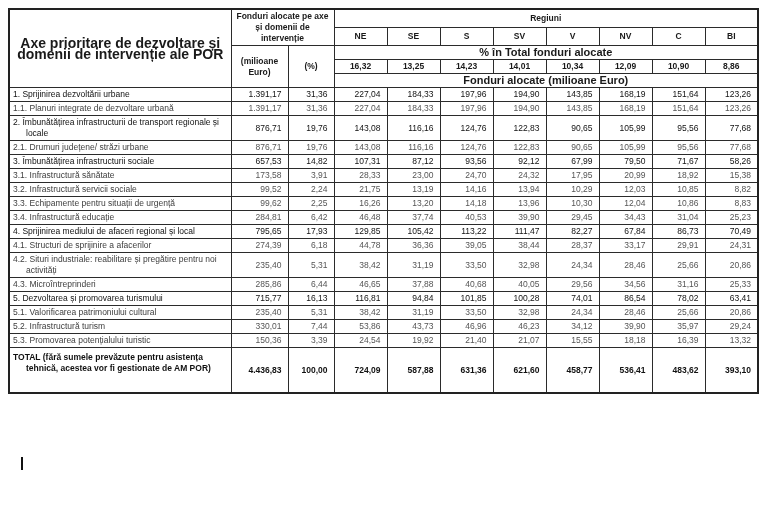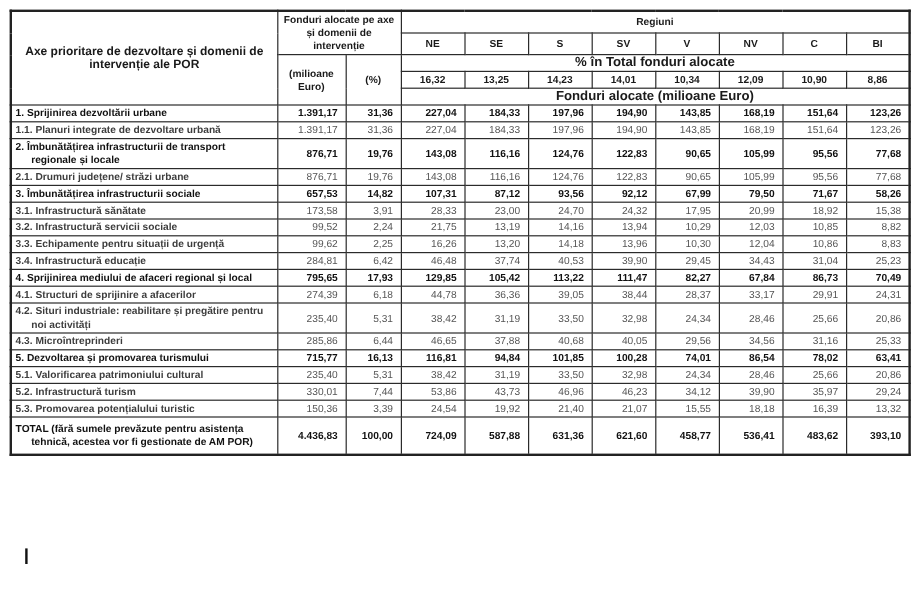--- a/index.html
+++ b/index.html
@@ -5,29 +5,29 @@
   html,body{margin:0;padding:0;background:#ffffff;}
   body{width:764px;height:512px;position:relative;overflow:hidden;
        font-family:"Liberation Sans", sans-serif;color:#1a1a1a;}
   .page{position:absolute;left:8px;top:8px;}
   table{border-collapse:collapse;table-layout:fixed;width:750px;}
   col.c-label{width:222px;} col.c-meuro{width:57px;} col.c-pct{width:46px;} col.c-reg{width:53px;}
   th,td{border:1px solid #2b2b2b;padding:1px 3px;font-size:8.5px;line-height:11px;
         vertical-align:middle;overflow:hidden;}
   table{border:2px solid #222;}
   th{font-weight:bold;text-align:center;}
-  .axis-title{font-size:10px;}
+  .axis-title{font-size:14px;}
   .group-hd{font-size:8.5px;}
   td.lbl{text-align:left;padding-left:16px;text-indent:-13px;}
   td.num{text-align:right;padding-right:6px;white-space:nowrap;}
-  tr.bold td{font-weight:bold;color:#111;}
+  tr.bold td{font-weight:normal;color:#111;}
   tr.sub td{font-weight:normal;color:#555;}
-  tr.sub td.lbl{color:#3d3d3d;font-weight:bold;}
+  tr.sub td.lbl{color:#3d3d3d;}
   tr.total td{font-weight:bold;color:#111;}
-  tr.total td.lbl{padding-top:4px;padding-bottom:4px;}
+  tr.total td.lbl{padding-top:4px;padding-bottom:18px;}
   thead th.share{font-size:11px;}
   .cursor-mark{position:absolute;left:13px;top:449px;width:2px;height:13px;background:#111;}
 </style>
 </head>
 <body>
 
 <div class="page">
   <table>
     <colgroup>
       <col class="c-label">

